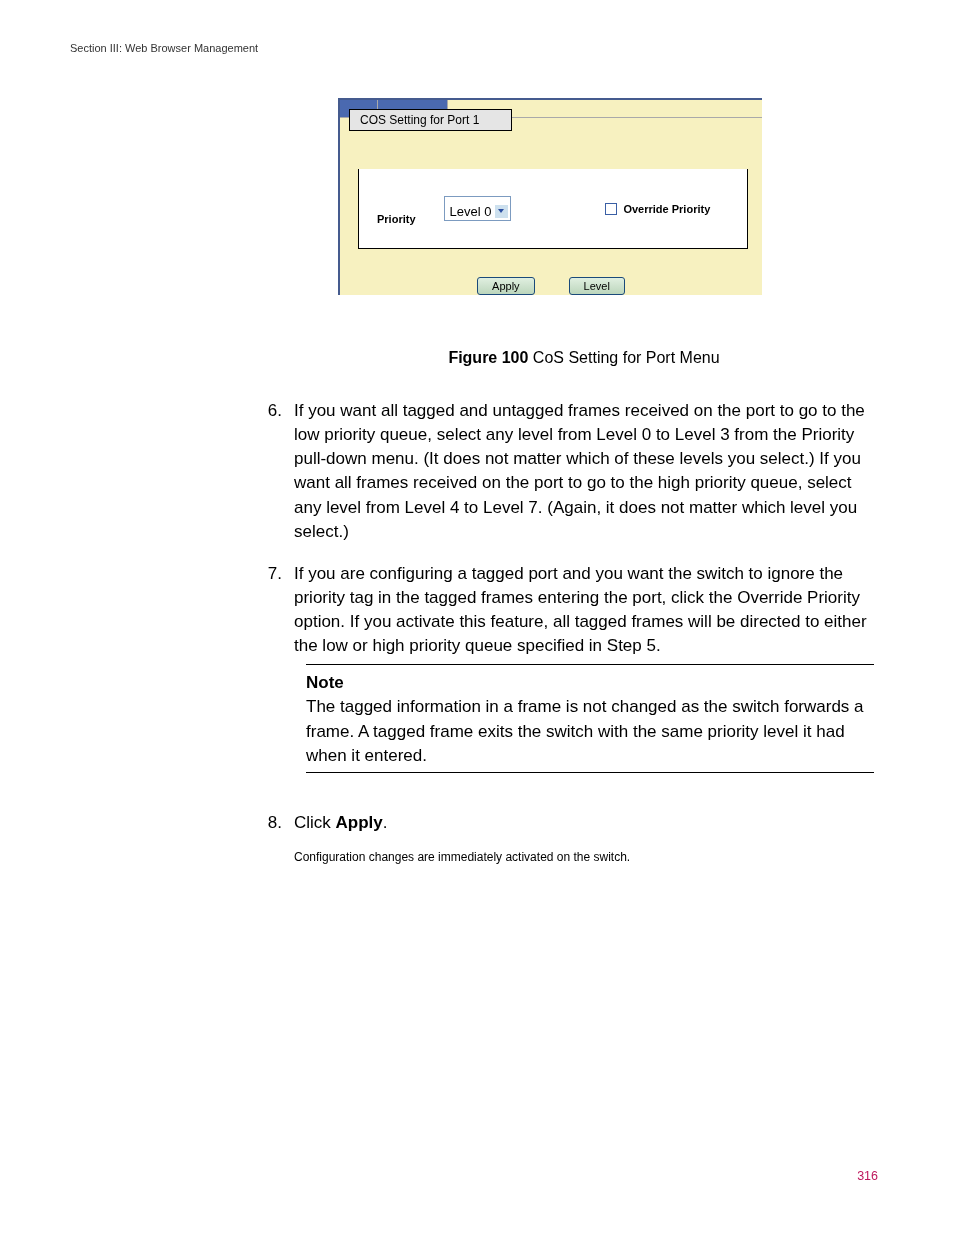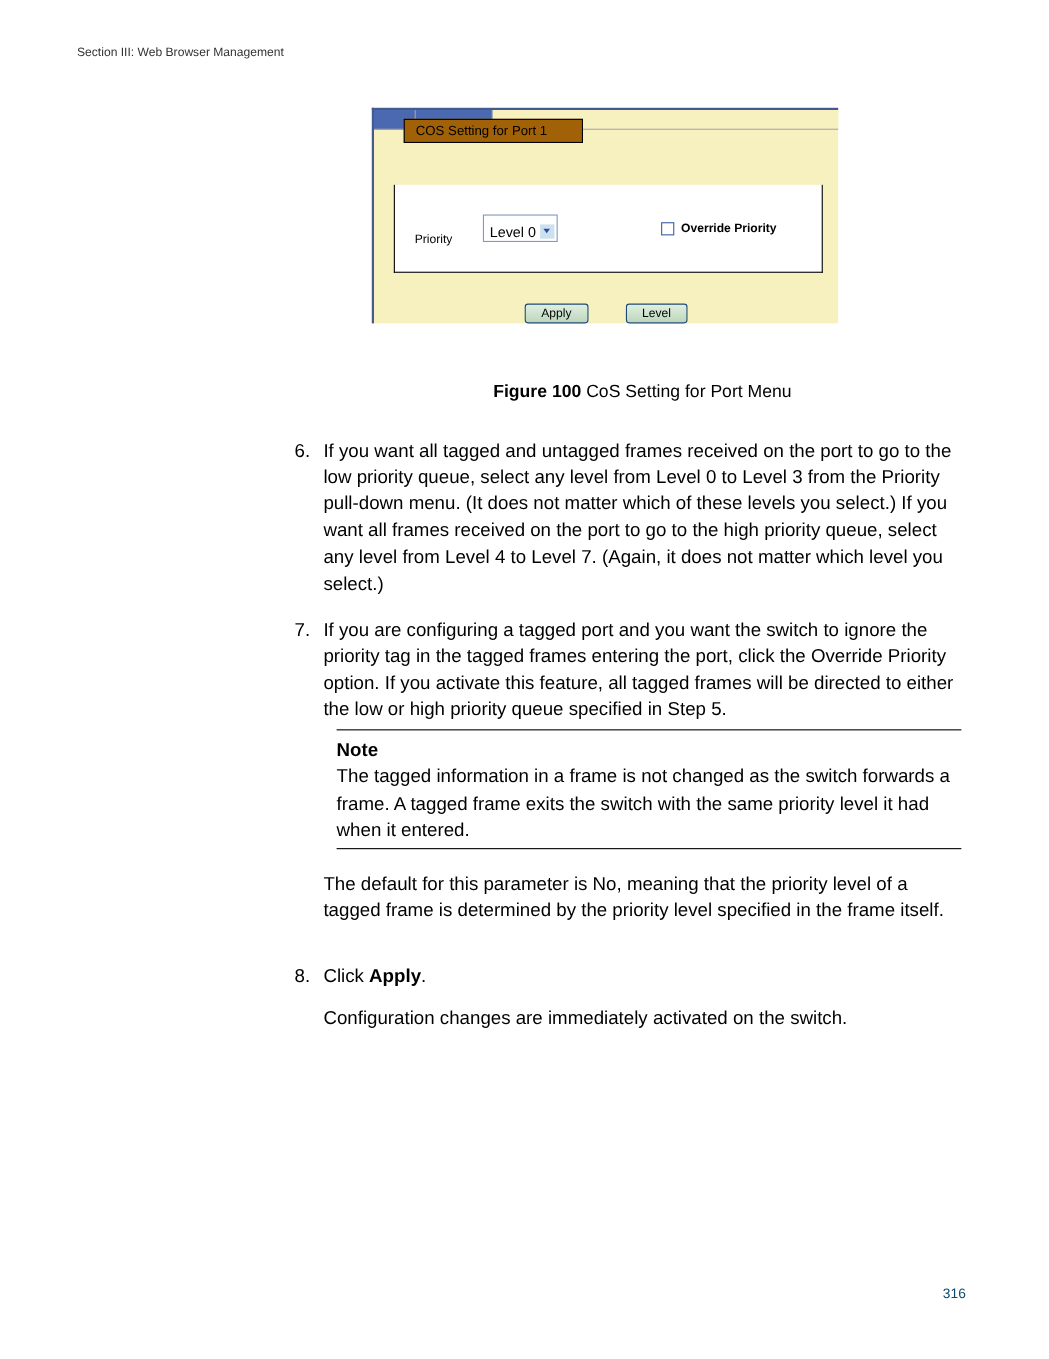--- a/index.html
+++ b/index.html
@@ -50,44 +50,44 @@
       border-bottom: 1px solid #a9a9a9;
       background: #4a69b0;
     }
     .ridge .rest {
       flex: 1;
       border-bottom: 1px solid #a9a9a9;
       background: #f7f1c0;
     }
     .title-box {
       display: inline-block;
-      margin: -4px 0 0 27px;
+      margin: -4px 0 0 9px;
       border: 1px solid #000;
-      background: #a16207;
+      background: #e5e5e5;
       padding: 3px 32px 3px 10px;
       font-size: 12px;
       font-family: Arial, sans-serif;
       position: relative;
       top: -8px;
     }
     .form-box {
       margin: 30px 14px 0 18px;
       border-left: 1px solid #000;
       border-bottom: 1px solid #000;
       border-right: 1px solid #000;
       height: 80px;
       background: #fff;
       display: flex;
       align-items: center;
       padding: 0 18px;
       gap: 28px;
       font-family: Arial, sans-serif;
       font-size: 11px;
     }
-    .form-box .label-prio { font-weight: normal; margin-top: 21px; }
+    .form-box .label-prio { font-weight: bold; margin-top: 21px; }
     .select-ctl {
       border: 1px solid #7c9bc0;
       padding: 7px 2px 1px 5px;
       font-size: 13px;
       display: inline-flex;
       align-items: center;
       gap: 4px;
       background: #fff;
     }
     .select-arrow {
@@ -149,30 +149,30 @@
       font-size: 17px;
       line-height: 1.42;
     }
     .note-block .note-head { font-weight: bold; }
     .after-note {
       font-size: 17px;
       line-height: 1.42;
       margin: 0 0 18px 12px;
     }
     .post-step {
-      font-size: 17px;
+      font-size: 12px;
       line-height: 1.42;
       margin: 4px 0 0 12px;
     }
     .footer-num {
       position: absolute;
       right: 76px;
       bottom: 52px;
       font-size: 12.5px;
-      color: #0c4a6e;
+      color: #be185d;
     }
   </style>
 </head>
 <body>
 
 <div class="header-line">Section III: Web Browser Management</div>
 
 <div class="content">
 
 
@@ -214,21 +214,20 @@
   </div>
 
   <div class="list-item">
     <div class="list-num">7.</div>
     <div>
       <div>If you are configuring a tagged port and you want the switch to ignore the priority tag in the tagged frames entering the port, click the Override Priority option. If you activate this feature, all tagged frames will be directed to either the low or high priority queue specified in Step 5.</div>
       <div class="note-block">
         <div class="note-head">Note</div>
         <div>The tagged information in a frame is not changed as the switch forwards a frame. A tagged frame exits the switch with the same priority level it had when it entered.</div>
       </div>
-      <div class="after-note" style="margin-left:0;">The default for this parameter is No, meaning that the priority level of a tagged frame is determined by the priority level specified in the frame itself.</div>
     </div>
   </div>
 
   <div class="list-item" style="margin-bottom:8px;">
     <div class="list-num">8.</div>
     <div>
       <span>Click </span><b>Apply</b><span>.</span>
       <div class="post-step" style="margin-left:0; margin-top:14px;">Configuration changes are immediately activated on the switch.</div>
     </div>
   </div>

